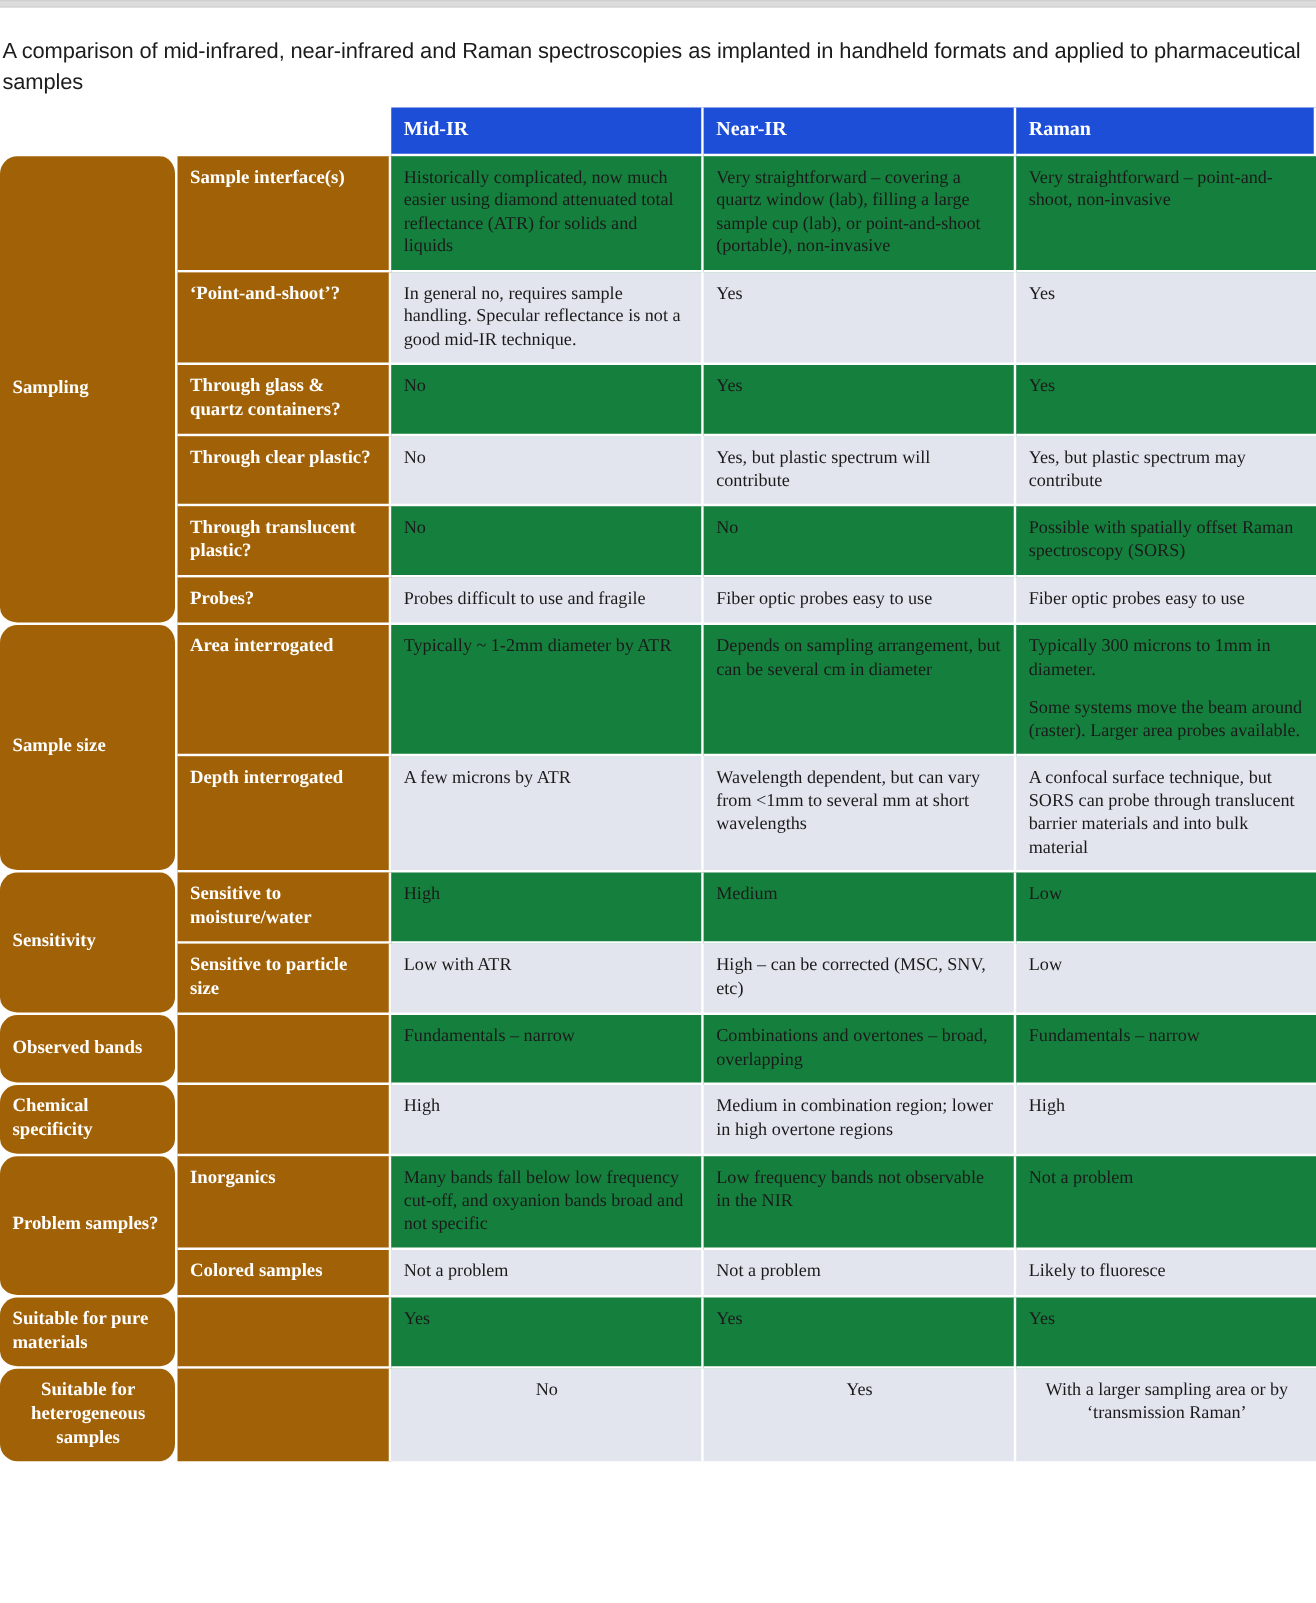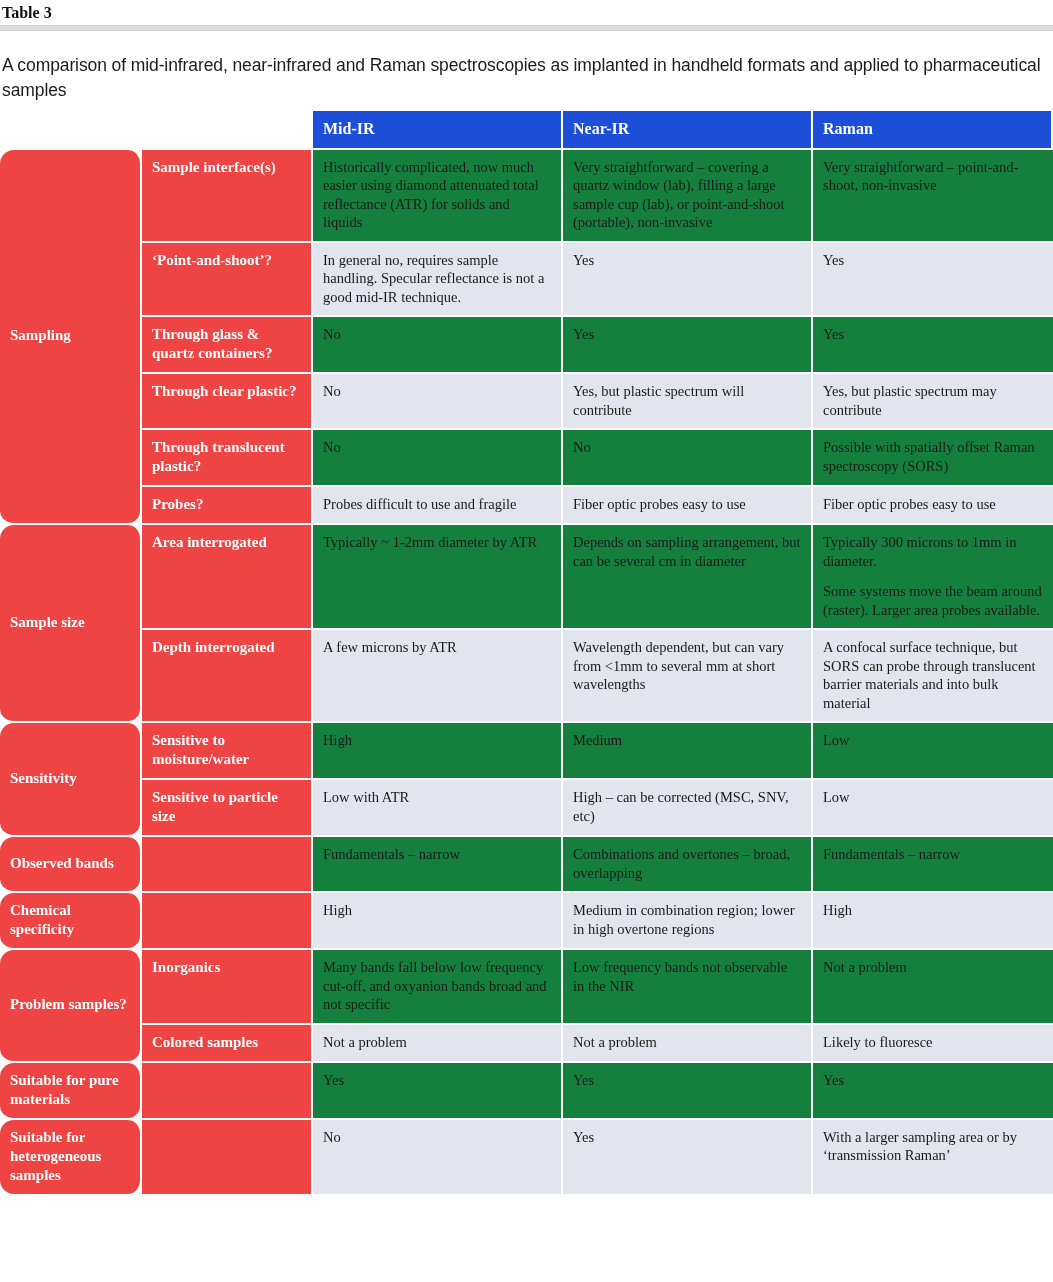--- a/index.html
+++ b/index.html
@@ -76,44 +76,43 @@
     color: #ffffff;
     font-weight: bold;
     font-size: 16px;
     height: 38px;
     padding-top: 9px;
     padding-bottom: 9px;
   }
 
   
   .lbl {
-    background: #ef4444;
+    background: #a16207;
     color: #ffffff;
     font-weight: bold;
     font-size: 15px;
     line-height: 19px;
   }
   .lbl.sect { vertical-align: middle; border-radius: 14px; }
 
   
   .v-dark  { background: #15803d; color: #1a1a1a; }
   .v-light { background: #e2e5ee; color: #1a1a1a; }
 
   .v-dark p, .v-light p { margin: 0; }
   .v-dark p + p, .v-light p + p { margin-top: 12px; }
 
-  .last-row td { border-bottom: none; }
+  .last-row td { border-bottom: none; text-align: center; }
   td.lastcol { border-right: none; }
 </style>
 </head>
 <body>
 
 <div class="page">
 
-  <div class="table-label">Table 3</div>
   <div class="rule"></div>
   <div class="caption">A comparison of mid-infrared, near-infrared and Raman spectroscopies as implanted in handheld formats and applied to pharmaceutical samples</div>
 
   <table class="cmp">
     <colgroup>
       <col class="c0">
         <col class="c1">
         <col class="c2">
         <col class="c3">
         <col class="c4">

